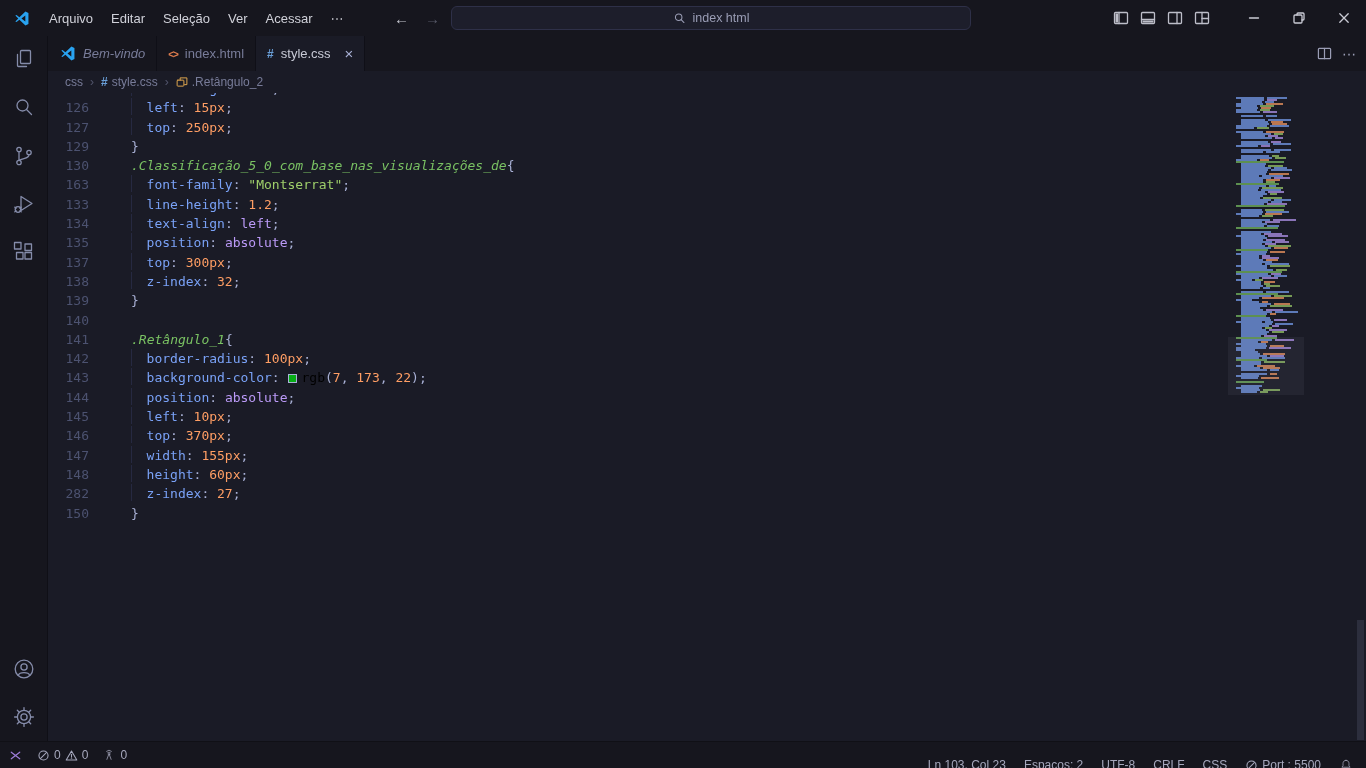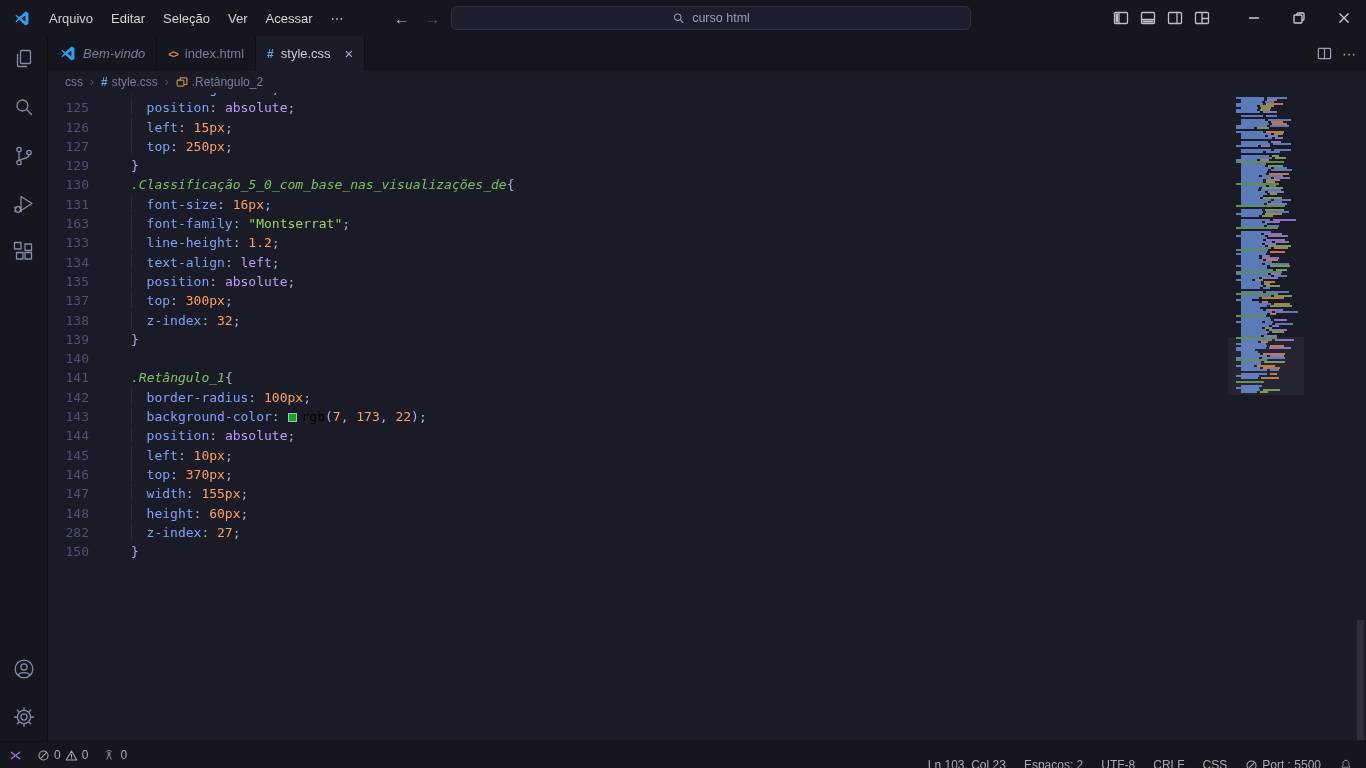--- a/index.html
+++ b/index.html
@@ -100,21 +100,21 @@
     <span class="nav-fwd">→</span>
   </div>
 
   <div class="cmd">
     <span class="sic">
         <svg viewBox="0 0 16 16" width="13" height="13" fill="none" stroke="currentColor" stroke-width="1.3" stroke-linecap="round" stroke-linejoin="round">
           <circle cx="7" cy="6.5" r="4"></circle>
           <path d="M10 9.5l3.5 3.5"></path>
         </svg>
       </span>
-    <span>curso html</span>
+    <span>index html</span>
   </div>
 
   <div class="tb-right">
     <span class="lic">
         <svg viewBox="0 0 16 16" width="16" height="16" fill="none" stroke="currentColor" stroke-width="1.3" stroke-linecap="round" stroke-linejoin="round">
           <rect x="1.5" y="2.5" width="13" height="11" rx="1"></rect>
           <line x1="6" y1="2.5" x2="6" y2="13.5"></line>
           <rect x="2.5" y="3.5" width="2.5" height="9" fill="currentColor" stroke="none"></rect>
         </svg>
       </span>
@@ -260,26 +260,24 @@
               <path d="M5.5 5.5v-3h9v9h-3"></path>
             </svg>
           </span>
           <span>.Retângulo_2</span>
         </span>
       </div>
 
     <div class="editor">
       <div class="lines" id="lines">
           <div class="cl"><span class="ln">123</span><span class="lc"><span class="ind"></span><span class="tk-p">line-height</span><span class="tk-d">: </span><span class="tk-n">1.2</span><span class="tk-d">;</span></span></div>
-          <div class="cl"><span class="ln">125</span><span class="lc"><span class="ind"></span><span class="tk-p">position</span><span class="tk-d">: </span><span class="tk-v">absolute</span><span class="tk-d">;</span></span></div>
           <div class="cl"><span class="ln">126</span><span class="lc"><span class="ind"></span><span class="tk-p">left</span><span class="tk-d">: </span><span class="tk-n">15px</span><span class="tk-d">;</span></span></div>
           <div class="cl"><span class="ln">127</span><span class="lc"><span class="ind"></span><span class="tk-p">top</span><span class="tk-d">: </span><span class="tk-n">250px</span><span class="tk-d">;</span></span></div>
           <div class="cl"><span class="ln">129</span><span class="lc"><span class="tk-b">}</span></span></div>
           <div class="cl"><span class="ln">130</span><span class="lc"><span class="tk-sel">.Classificação_5_0_com_base_nas_visualizações_de</span><span class="tk-b">{</span></span></div>
-          <div class="cl"><span class="ln">131</span><span class="lc"><span class="ind"></span><span class="tk-p">font-size</span><span class="tk-d">: </span><span class="tk-n">16px</span><span class="tk-d">;</span></span></div>
           <div class="cl"><span class="ln">163</span><span class="lc"><span class="ind"></span><span class="tk-p">font-family</span><span class="tk-d">: </span><span class="tk-s">"Montserrat"</span><span class="tk-d">;</span></span></div>
           <div class="cl"><span class="ln">133</span><span class="lc"><span class="ind"></span><span class="tk-p">line-height</span><span class="tk-d">: </span><span class="tk-n">1.2</span><span class="tk-d">;</span></span></div>
           <div class="cl"><span class="ln">134</span><span class="lc"><span class="ind"></span><span class="tk-p">text-align</span><span class="tk-d">: </span><span class="tk-v">left</span><span class="tk-d">;</span></span></div>
           <div class="cl"><span class="ln">135</span><span class="lc"><span class="ind"></span><span class="tk-p">position</span><span class="tk-d">: </span><span class="tk-v">absolute</span><span class="tk-d">;</span></span></div>
           <div class="cl"><span class="ln">137</span><span class="lc"><span class="ind"></span><span class="tk-p">top</span><span class="tk-d">: </span><span class="tk-n">300px</span><span class="tk-d">;</span></span></div>
           <div class="cl"><span class="ln">138</span><span class="lc"><span class="ind"></span><span class="tk-p">z-index</span><span class="tk-d">: </span><span class="tk-n">32</span><span class="tk-d">;</span></span></div>
           <div class="cl"><span class="ln">139</span><span class="lc"><span class="tk-b">}</span></span></div>
           <div class="cl"><span class="ln">140</span><span class="lc"></span></div>
           <div class="cl"><span class="ln">141</span><span class="lc"><span class="tk-sel">.Retângulo_1</span><span class="tk-b">{</span></span></div>
           <div class="cl"><span class="ln">142</span><span class="lc"><span class="ind"></span><span class="tk-p">border-radius</span><span class="tk-d">: </span><span class="tk-n">100px</span><span class="tk-d">;</span></span></div>

